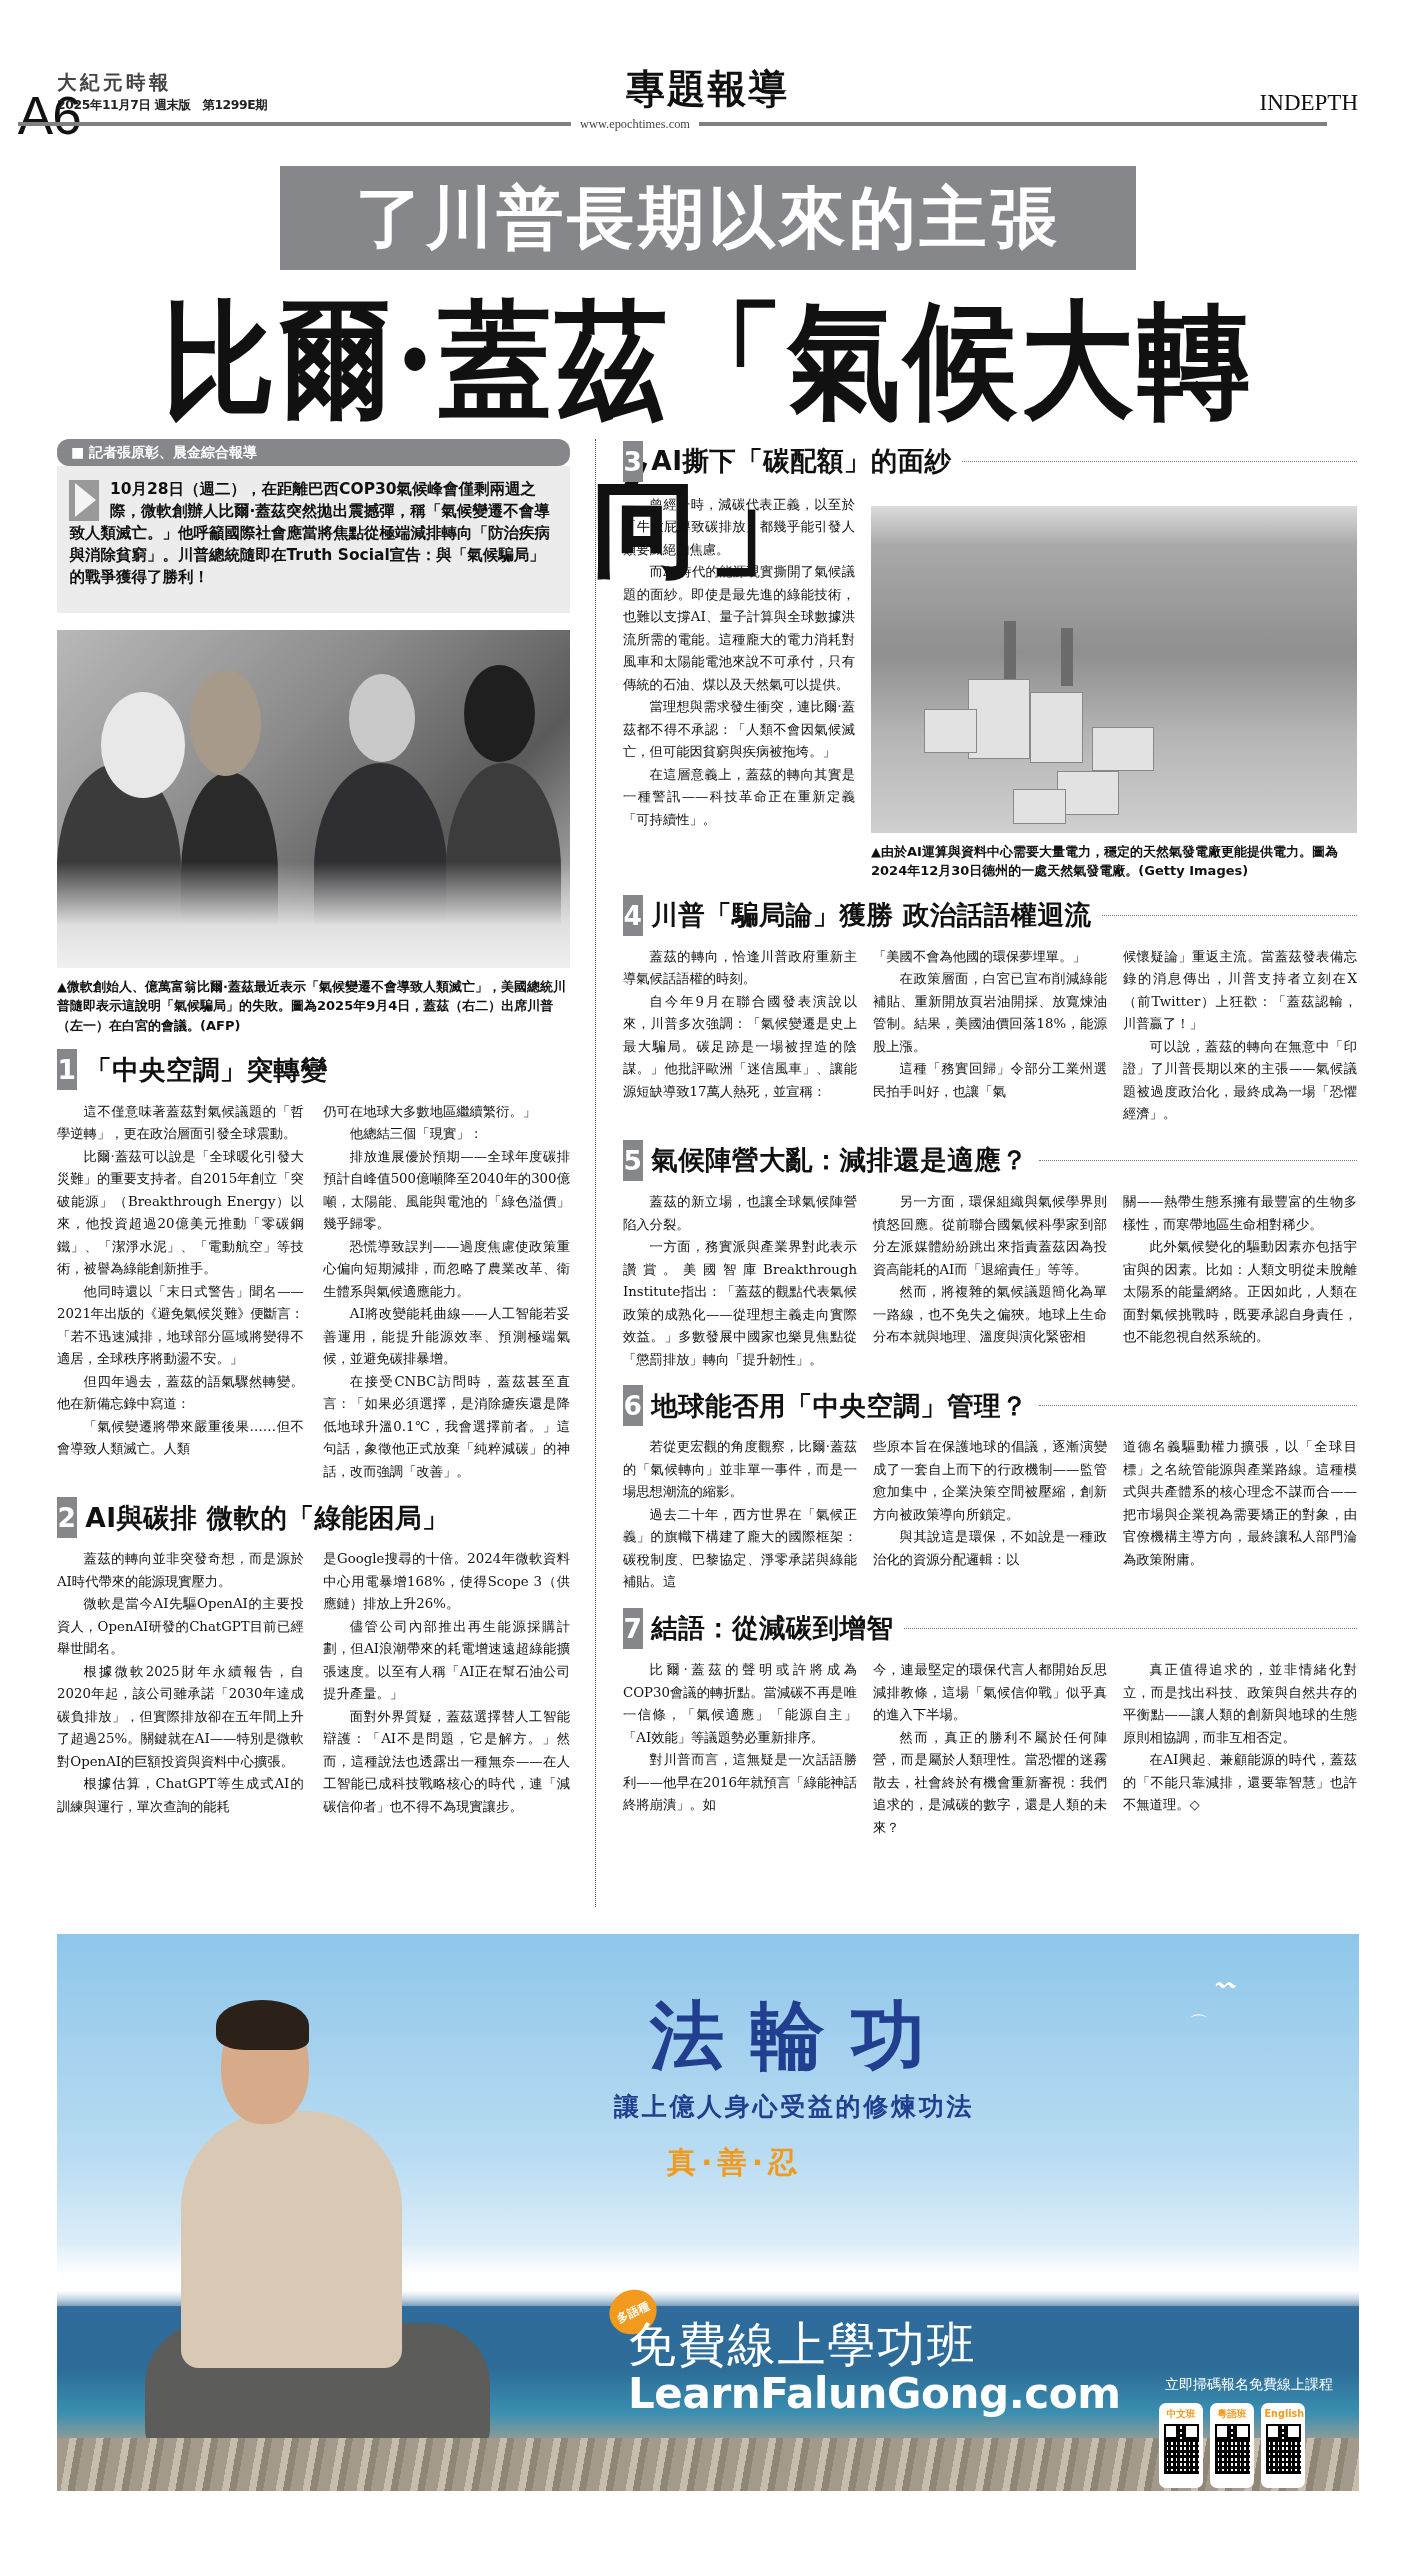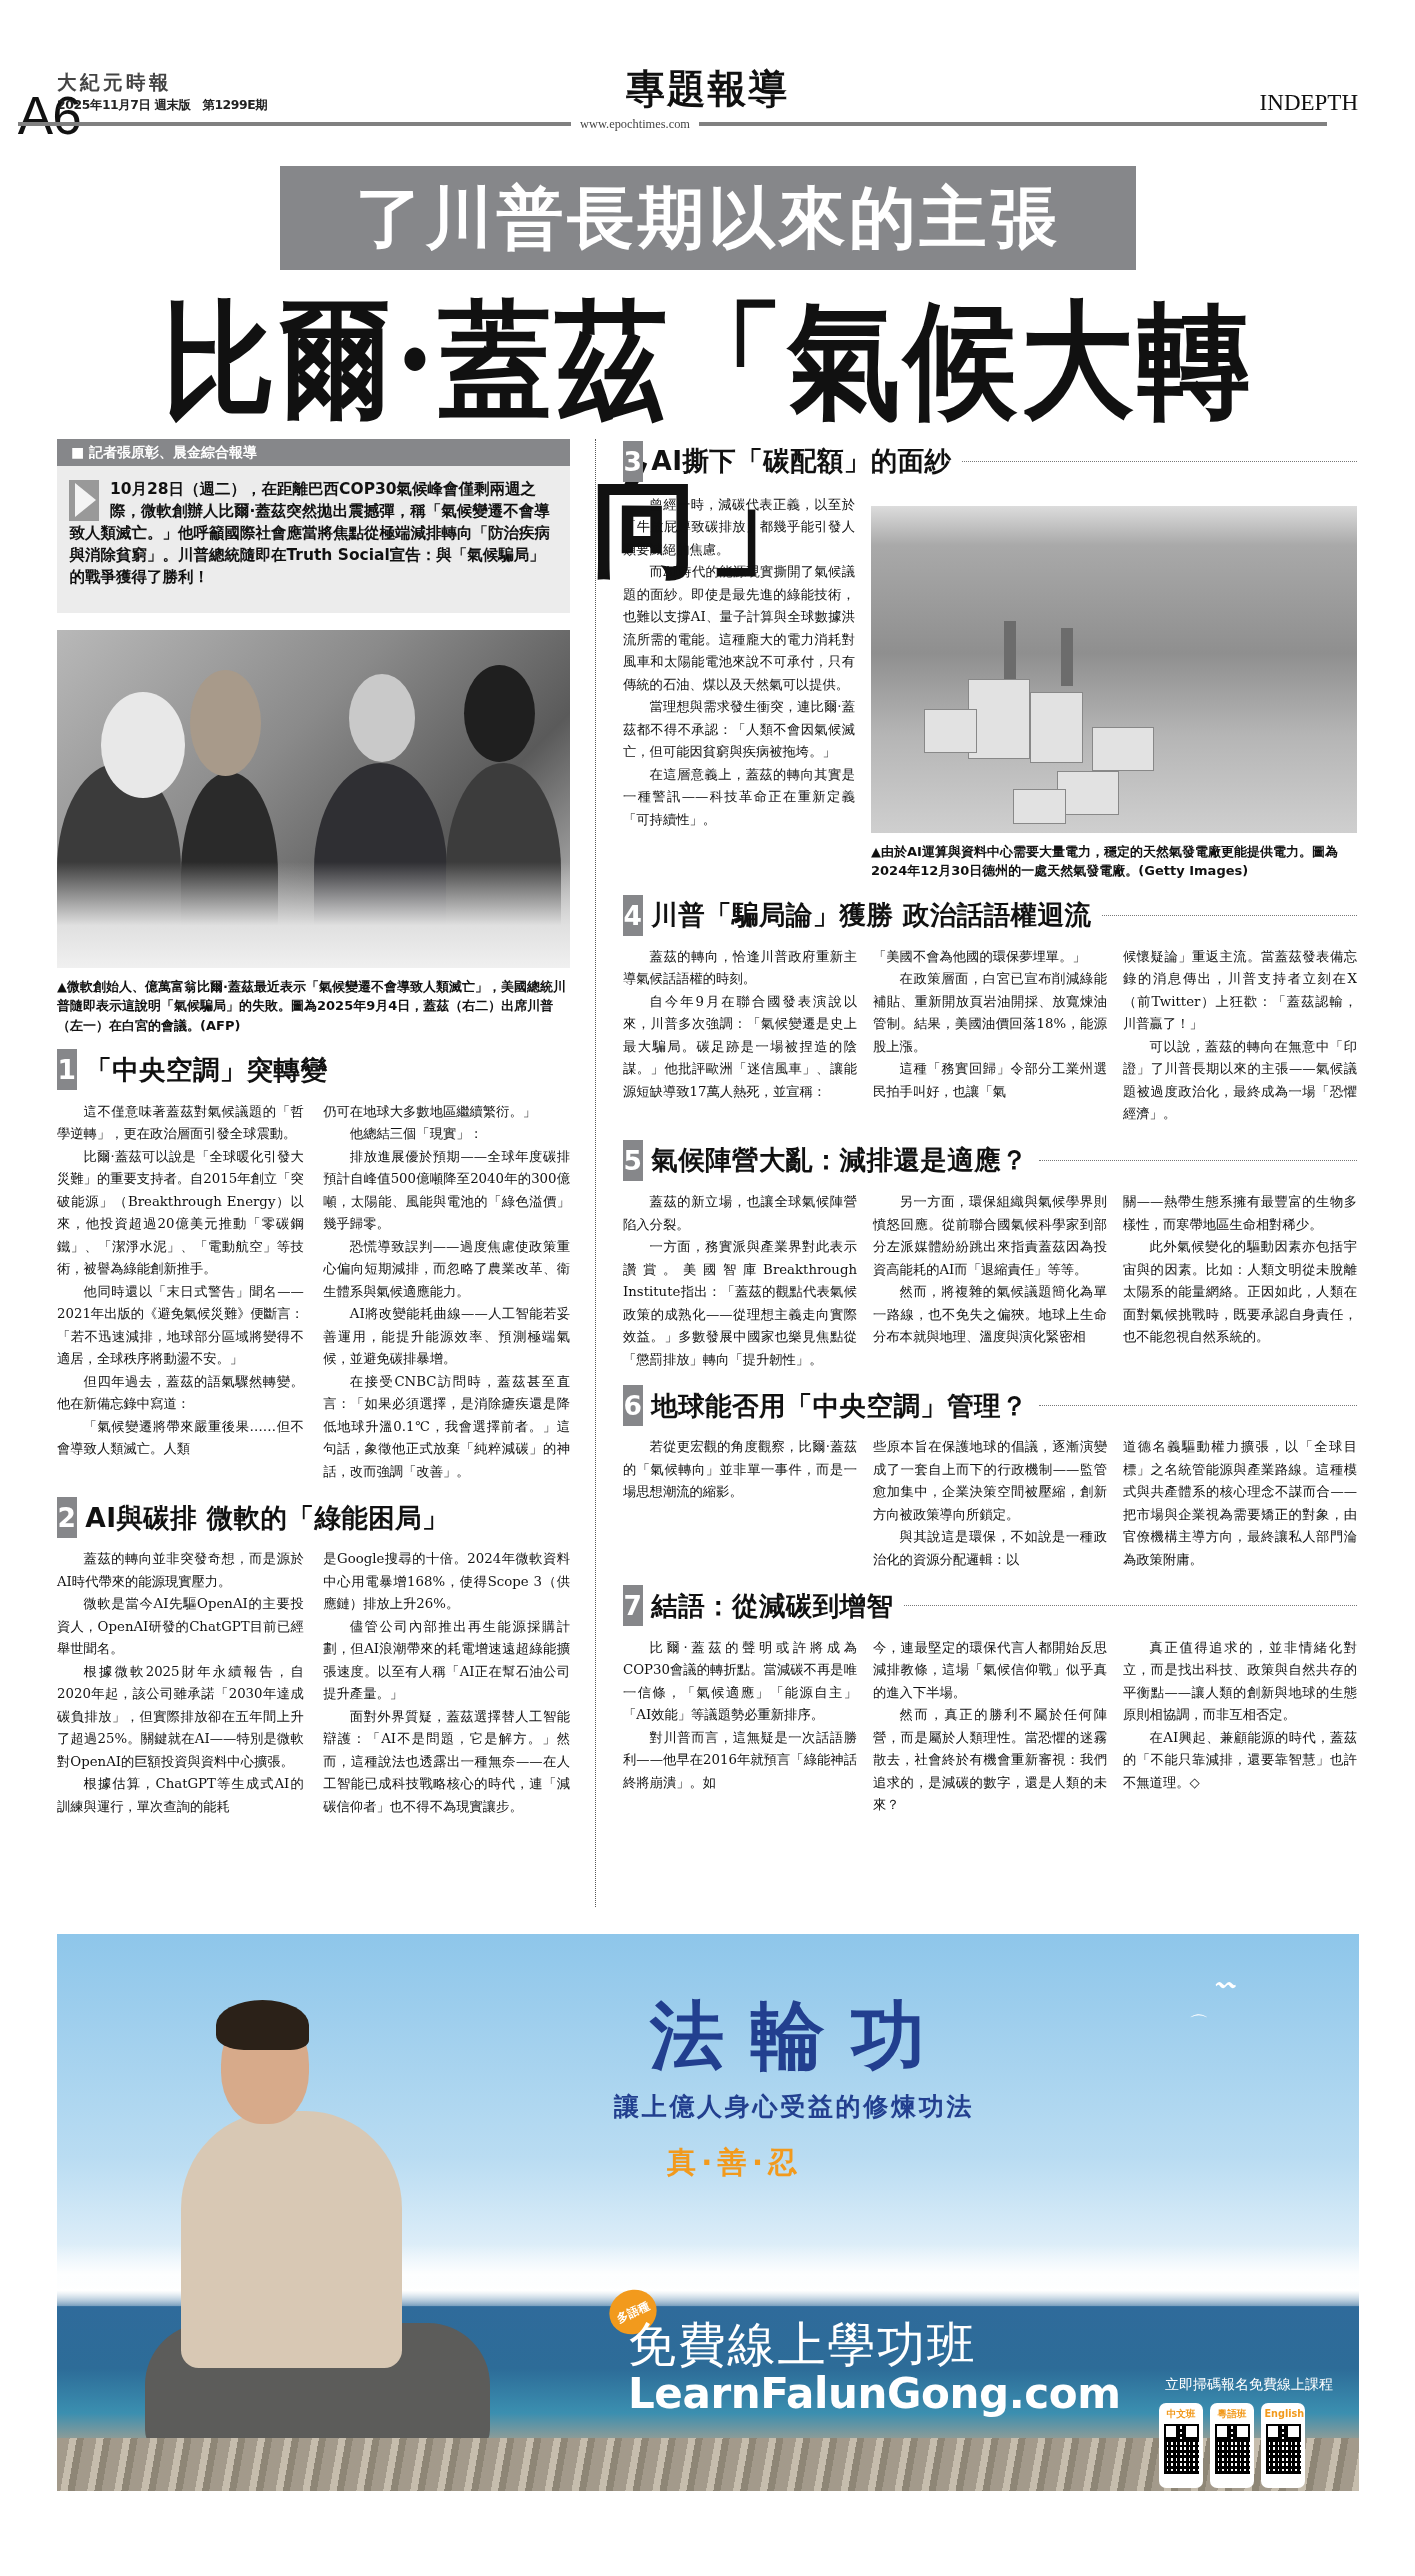--- a/index.html
+++ b/index.html
@@ -19,21 +19,21 @@
 
   
   .kicker { position: absolute; left: 280px; top: 166px; width: 856px; height: 104px; background: #86878a; color: #fff; text-align: center; font-family: "DejaVu Sans", sans-serif; font-weight: bold; font-size: 67px; line-height: 104px; letter-spacing: 3.5px; }
   .headline { position: absolute; left: 71px; top: 281px; width: 1274px; text-align: center; font-family: "DejaVu Serif", serif; font-weight: bold; font-size: 113px; line-height: 142px; letter-spacing: 3.5px; transform: scaleY(1.12); transform-origin: top; }
 
   
   .col-left { position: absolute; left: 57px; top: 439px; width: 513px; }
   .col-divider { position: absolute; left: 595px; top: 439px; height: 1468px; border-left: 1.8px dotted #555; }
   .col-right { position: absolute; left: 623px; top: 439px; width: 734px; }
 
-  .byline { background: #86878a; color: #fff; font-family: "DejaVu Sans", sans-serif; font-weight: bold; font-size: 14px; height: 26.5px; line-height: 26.5px; padding-left: 14px; }
+  .byline { background: #86878a; color: #fff; font-family: "DejaVu Sans", sans-serif; font-weight: bold; font-size: 14px; height: 26.5px; line-height: 26.5px; padding-left: 14px; border-radius: 12px; }
   .lede-box { background: #ececec; padding: 12.4px 12.4px 12.4px 12.4px; font-family: "DejaVu Sans", sans-serif; font-weight: bold; font-size: 15.5px; line-height: 22px; position: relative; min-height: 147px; }
   .lede-arrow { float: left; width: 30px; height: 41px; margin: 1.8px 10.6px 0 0; background: #999; position: relative; }
   .lede-arrow::after { content: ""; position: absolute; left: 5.3px; top: 3.5px; width: 0; height: 0; border-top: 17px solid transparent; border-bottom: 17px solid transparent; border-left: 21px solid #f4f4f4; }
 
   .photo { background: linear-gradient(135deg, #b8b8b8 0%, #8a8a8a 40%, #5a5a5a 70%, #c8c8c8 100%); position: relative; overflow: hidden; }
   .photo-people { margin-top: 17.7px; height: 338px; }
   .photo-people .fig { position: absolute; border-radius: 50% 50% 10% 10%; background: #3a3a3a; }
   .photo-people .head { position: absolute; border-radius: 50%; }
   .photo-plant { height: 327px; background: linear-gradient(180deg, #dcdcdc 0%, #a9a9a9 12%, #8f8f8f 45%, #b5b5b5 70%, #cfcfcf 100%); }
   .photo-plant .stack { position: absolute; background: #6c6c6c; }
@@ -244,20 +244,21 @@
 
   <div>
     <div class="sec-head">
       <div class="sec-num">6</div>
       <div class="sec-title">地球能否用「中央空調」管理？</div>
       <div class="sec-dots"></div>
     </div>
     <div class="body-cols three">
       <div class="body-col">
         <p>若從更宏觀的角度觀察，比爾·蓋茲的「氣候轉向」並非單一事件，而是一場思想潮流的縮影。</p>
+        <p>過去二十年，西方世界在「氣候正義」的旗幟下構建了龐大的國際框架：碳稅制度、巴黎協定、淨零承諾與綠能補貼。這</p>
       </div>
       <div class="body-col">
         <p class="no-indent">些原本旨在保護地球的倡議，逐漸演變成了一套自上而下的行政機制——監管愈加集中，企業決策空間被壓縮，創新方向被政策導向所鎖定。</p>
         <p>與其說這是環保，不如說是一種政治化的資源分配邏輯：以</p>
       </div>
       <div class="body-col">
         <p class="no-indent">道德名義驅動權力擴張，以「全球目標」之名統管能源與產業路線。這種模式與共產體系的核心理念不謀而合——把市場與企業視為需要矯正的對象，由官僚機構主導方向，最終讓私人部門淪為政策附庸。</p>
       </div>
     </div>
   </div>

